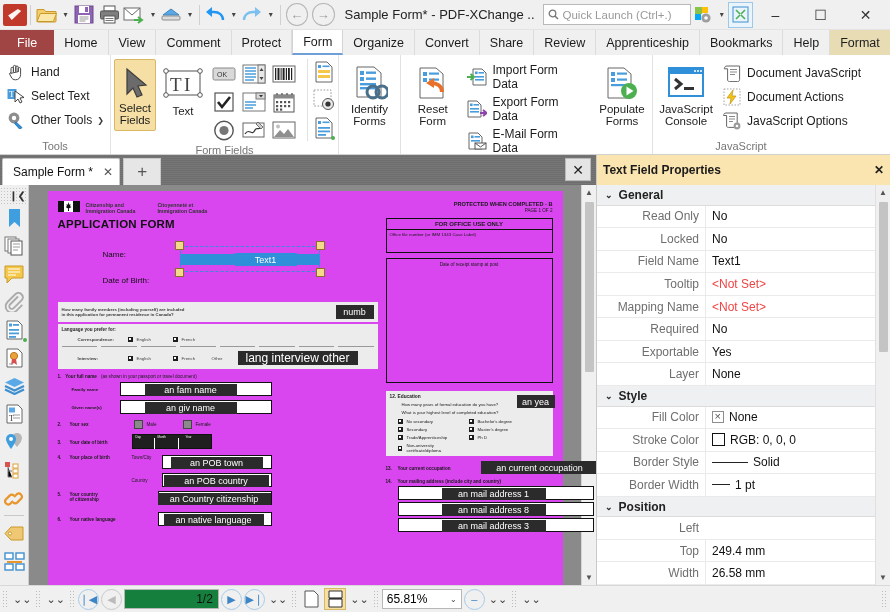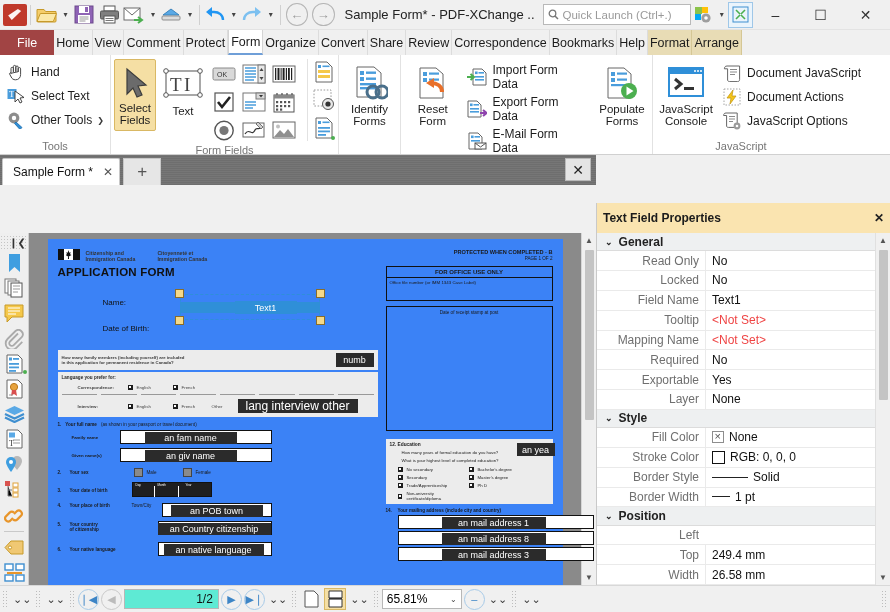--- a/index.html
+++ b/index.html
@@ -31,21 +31,21 @@
   }
   .winbtns { margin-left: auto; display: flex; height: 30px; }
   .winbtn { width: 45px; height: 30px; display: flex; align-items: center; justify-content: center; font-size: 14px; color: #333; }
 
   
   .menubar { height: 25px; background: #f0f0f0; display: flex; align-items: stretch; flex: none; position: relative; }
   .menu-file {
     background: #a14444; color: #fff; padding: 0 17px; display: flex; align-items: center;
     font-size: 12.5px;
   }
-  .menu-tab { padding: 0 2px; display: flex; align-items: center; font-size: 12.5px; color: #1c1c1c; border-right: 1px solid #dcdcdc; }
+  .menu-tab { padding: 0 10px; display: flex; align-items: center; font-size: 12.5px; color: #1c1c1c; border-right: 1px solid #dcdcdc; }
   .menu-tab.active { background: #fff; border: 1px solid #d4d4d4; border-bottom: 2px solid #6f9fd8; border-top:none; }
   .menu-tab.ctx { background: #e8dcb5; border-right: 1px solid #d5c795; }
 
   
   .ribbon { height: 100px; background: #fff; border-bottom: 1px solid #d0d0d0; display: flex; flex: none; }
   .rgroup { display: flex; flex-direction: column; position: relative; padding: 2px 3px 0; }
   .rgroup + .rgroup { border-left: 1px solid #e2e2e2; }
   .rgroup-body { flex: 1; display: flex; align-items: flex-start; padding-top: 2px; }
   .rgroup-title { text-align: center; font-size: 11px; color: #767676; height: 15px; line-height: 15px; }
 
@@ -72,21 +72,21 @@
   
   .main { flex: 1; display: flex; min-height: 0; }
   .leftrail { width: 29px; background: #efefef; border-right: 1px solid #cfcfcf; display: flex; flex-direction: column; align-items: center; padding-top: 2px; flex:none;}
   .rail-ic { width: 27px; height: 28px; display: flex; align-items: center; justify-content: center; position: relative;}
   .rail-top { height: 17px; width: 100%; display: flex; align-items: center; justify-content: flex-end; padding-right:2px; font-size:10px; color:#333;
     background-image: radial-gradient(#c4c4c4 0.5px, transparent 0.5px); background-size: 3px 3px; }
   .rail-div { width: 20px; height: 1px; background: #c9c9c9; margin: 3px 0; }
 
   .viewer { flex: 1; background: #8a8a8a; position: relative; overflow: hidden; display:flex; }
   .page-wrap { flex:1; display:flex; justify-content:center; padding-top: 6px; }
-  .page { width: 515px; background: #3b82f6; position: relative; font-size: 4.6px; color: #1a1a1a; padding: 10px 10px 0 10px; }
+  .page { width: 515px; background: #d946ef; position: relative; font-size: 4.6px; color: #1a1a1a; padding: 10px 10px 0 10px; }
 
   .vscroll { width: 15px; background: #f0f0f0; border-left: 1px solid #d6d6d6; display: flex; flex-direction: column; align-items: center; flex:none;}
   .vsc-btn { width: 15px; height: 15px; display: flex; align-items: center; justify-content: center; font-size: 8px; color: #555; background:#f0f0f0;}
   .vsc-thumb { width: 9px; background: #c4c4c4; border-radius: 1px; margin-top: 2px; }
   .vsc-space { flex: 1; }
 
   
   .flagbox { display: inline-block; width: 22px; height: 11px; background: #fff; position: relative; vertical-align: middle; }
   .flagbox::before, .flagbox::after { content:""; position: absolute; top:0; width: 6.5px; height: 11px; background: #111; }
   .flagbox::before { left: 0; } .flagbox::after { right: 0; }
@@ -120,21 +120,21 @@
   .bstyle-line { width: 36px; height: 0; border-top: 1.6px solid #222; }
   .bwidth-line { width: 18px; height: 0; border-top: 1.4px solid #222; }
 
   
   .statusbar { height: 27px; background: #f0f0f0; border-top: 1px solid #d8d8d8; display: flex; align-items: center; flex: none; padding: 0 2px; gap: 2px;}
   .sb-grip { width: 7px; height: 19px; background-image: radial-gradient(#bcbcbc 0.6px, transparent 0.6px); background-size: 3px 3px; }
   .sb-chev { font-size: 11px; color: #3a3a3a; padding: 0 2px; }
   .sb-chev-sm { font-size: 8px; color: #3a3a3a; }
   .sb-nav { width: 21px; height: 21px; border-radius: 50%; border: 1.4px solid #a8cbe8; color: #3d85c6; display: flex; align-items: center; justify-content: center; font-size: 11px; }
   .sb-nav.dim { border-color: #c9c9c9; color: #bbb; }
-  .pagebox { width: 95px; height: 20px; border: 1px solid #b7b7b7; background: #5eead4; display: flex; align-items: center; justify-content: flex-end; padding-right: 5px; font-size: 12px; color: #111;}
+  .pagebox { width: 95px; height: 20px; border: 1px solid #b7b7b7; background: #15803d; display: flex; align-items: center; justify-content: flex-end; padding-right: 5px; font-size: 12px; color: #111;}
   .zoombox { width: 80px; height: 20px; border: 1px solid #b7b7b7; background: #fff; display: flex; align-items: center; padding: 0 4px; font-size: 12px; }
   .zoombox .cv { margin-left: auto; font-size: 8px; color: #444; }
   .sb-btn { width: 22px; height: 22px; display: flex; align-items: center; justify-content: center; }
   .sb-btn.sel { background: #f5dfa4; border: 1px solid #d9b864; }
 </style>
 </head>
 <body>
 
 <div class="app">
 
@@ -238,21 +238,21 @@
     <div class="menu-file">File</div>
     <div class="menu-tab">Home</div>
     <div class="menu-tab">View</div>
     <div class="menu-tab">Comment</div>
     <div class="menu-tab">Protect</div>
     <div class="menu-tab active">Form</div>
     <div class="menu-tab">Organize</div>
     <div class="menu-tab">Convert</div>
     <div class="menu-tab">Share</div>
     <div class="menu-tab">Review</div>
-    <div class="menu-tab">Correspondence</div>
+    <div class="menu-tab">Apprenticeship</div>
     <div class="menu-tab">Bookmarks</div>
     <div class="menu-tab">Help</div>
     <div class="menu-tab ctx">Format</div>
     <div class="menu-tab ctx">Arrange</div>
 
   </div>
 
   <div class="ribbon">
 
     <div class="rgroup" style="width:110px;">
@@ -593,21 +593,21 @@
 
   <div style="display:flex;flex:none;">
     <div class="tabstrip" style="width:596px;">
       <div class="doctab">
         <span>Sample Form *</span>
         <span class="x">✕</span>
       </div>
       <div class="newtab">+</div>
       <div class="tabstrip-close">✕</div>
     </div>
-    <div class="rp-head" style="width:294px;height:30px;border-left:1px solid #c9c9c9;margin-top:48px;">
+    <div class="rp-head" style="width:294px;height:30px;border-left:1px solid #c9c9c9;">
       <span>Text Field Properties</span>
       <span class="x">✕</span>
     </div>
   </div>
 
   <div class="main">
 
     <div class="leftrail">
       <div class="rail-top">❙❮</div>
       <div class="rail-ic">
@@ -826,20 +826,25 @@
                 <span style="position:absolute;left:96px;top:4px;width:1px;height:11px;background:#fff;"></span>
                 <span style="position:absolute;left:120px;top:4px;width:1px;height:11px;background:#fff;"></span>
               </div>
 
               <div style="display:flex;align-items:flex-start;margin-top:4px;font-size:4.6px;position:relative;height:15px;">
                 <span style="font-weight:bold;width:12px;">4.</span>
                 <span style="font-weight:bold;width:62px;">Your place of birth</span>
                 <span style="width:28px;">Town/City</span>
                 <span class="fieldbox" style="position:absolute;left:104px;top:0;width:110px;height:14px;"></span>
                 <span class="darkfill" style="position:absolute;left:113px;top:2px;width:92px;height:12px;font-size:9px;">an POB town</span>
+              </div>
+              <div style="display:flex;align-items:center;margin-top:3px;font-size:4.6px;position:relative;height:15px;">
+                <span style="padding-left:74px;width:102px;">Country</span>
+                <span class="fieldbox" style="position:absolute;left:104px;top:0;width:110px;height:14px;"></span>
+                <span class="darkfill" style="position:absolute;left:106px;top:2px;width:105px;height:12px;font-size:9px;">an POB country</span>
               </div>
 
               <div style="display:flex;margin-top:4px;font-size:4.6px;position:relative;height:16px;">
                 <span style="font-weight:bold;width:12px;">5.</span>
                 <div style="font-weight:bold;">
                   <div>Your country</div>
                   <div>of citizenship</div>
                 </div>
                 <span class="fieldbox" style="position:absolute;left:100px;top:-1px;width:114px;height:14px;"></span>
                 <span class="darkfill" style="position:absolute;left:100px;top:1px;width:113px;height:12px;font-size:9px;">an Country citizenship</span>
@@ -896,20 +901,25 @@
                         <span>Master's degree</span>
                       </div>
                     <div style="display:flex;align-items:center;gap:4px;font-size:4.3px;">
                         <span class="cb"></span>
                         <span>Ph D</span>
                       </div>
                   </div>
                 </div>
               </div>
 
+              <div style="margin-top:5px;display:flex;align-items:center;font-size:4.6px;position:relative;height:14px;">
+                <span style="font-weight:bold;width:12px;">13.</span>
+                <span style="font-weight:bold;">Your current occupation</span>
+                <span class="darkfill" style="position:absolute;left:95px;top:0;width:118px;height:13px;font-size:9px;">an current occupation</span>
+              </div>
 
               <div style="margin-top:4px;font-size:4.6px;display:flex;">
                 <span style="font-weight:bold;width:12px;">14.</span>
                 <span style="font-weight:bold;">Your mailing address (include city and country)</span>
               </div>
               <div style="margin-top:2px;padding-left:12px;">
                 <div style="position:relative;height:15px;">
                   <span class="fieldbox" style="position:absolute;left:0;top:0;width:196px;height:14px;"></span>
                   <span class="darkfill" style="position:absolute;left:44px;top:2px;width:104px;height:12px;font-size:9px;">an mail address 1</span>
                 </div>

